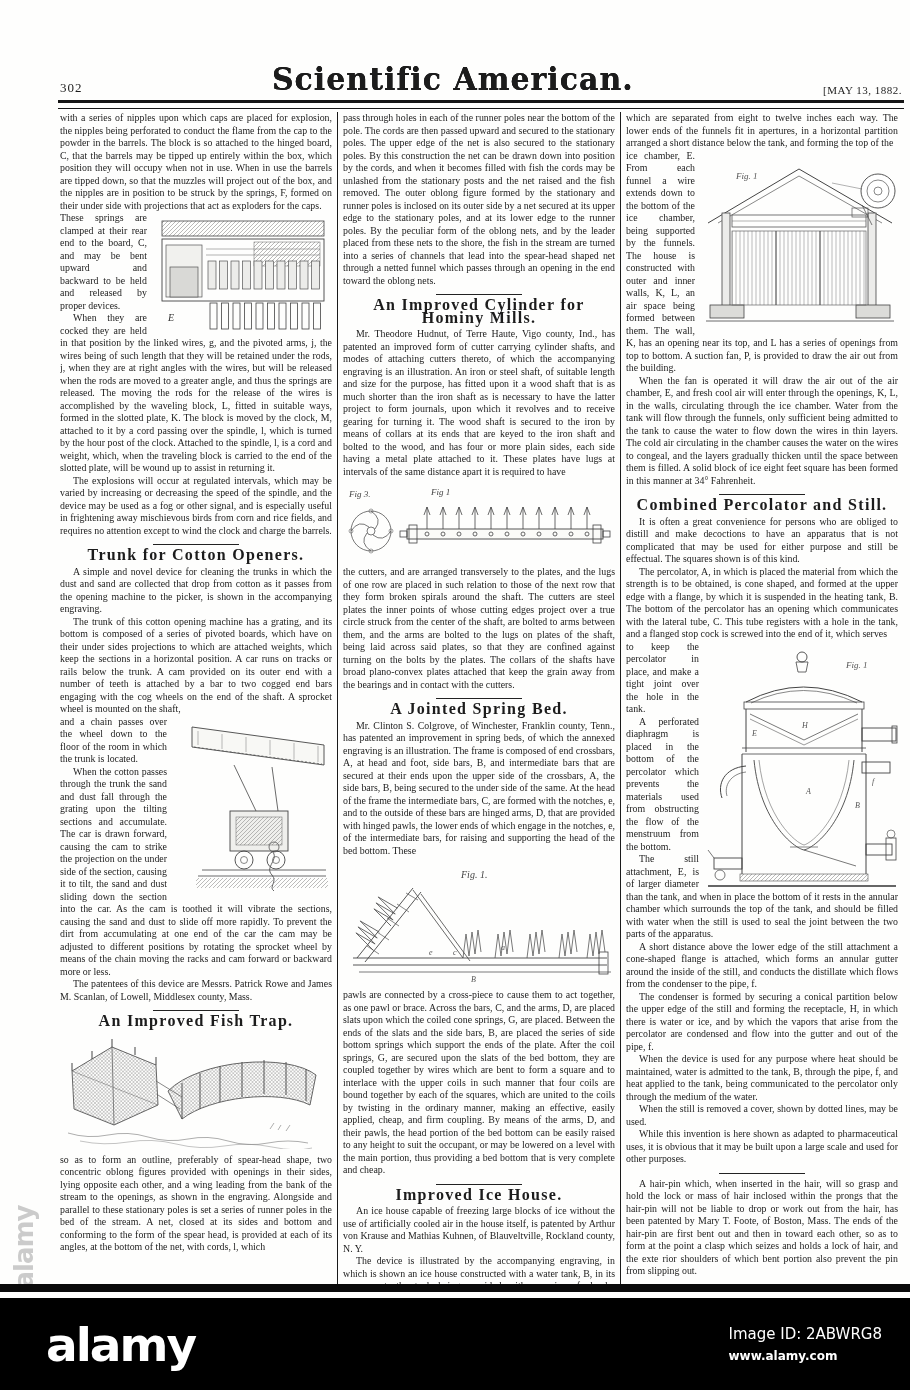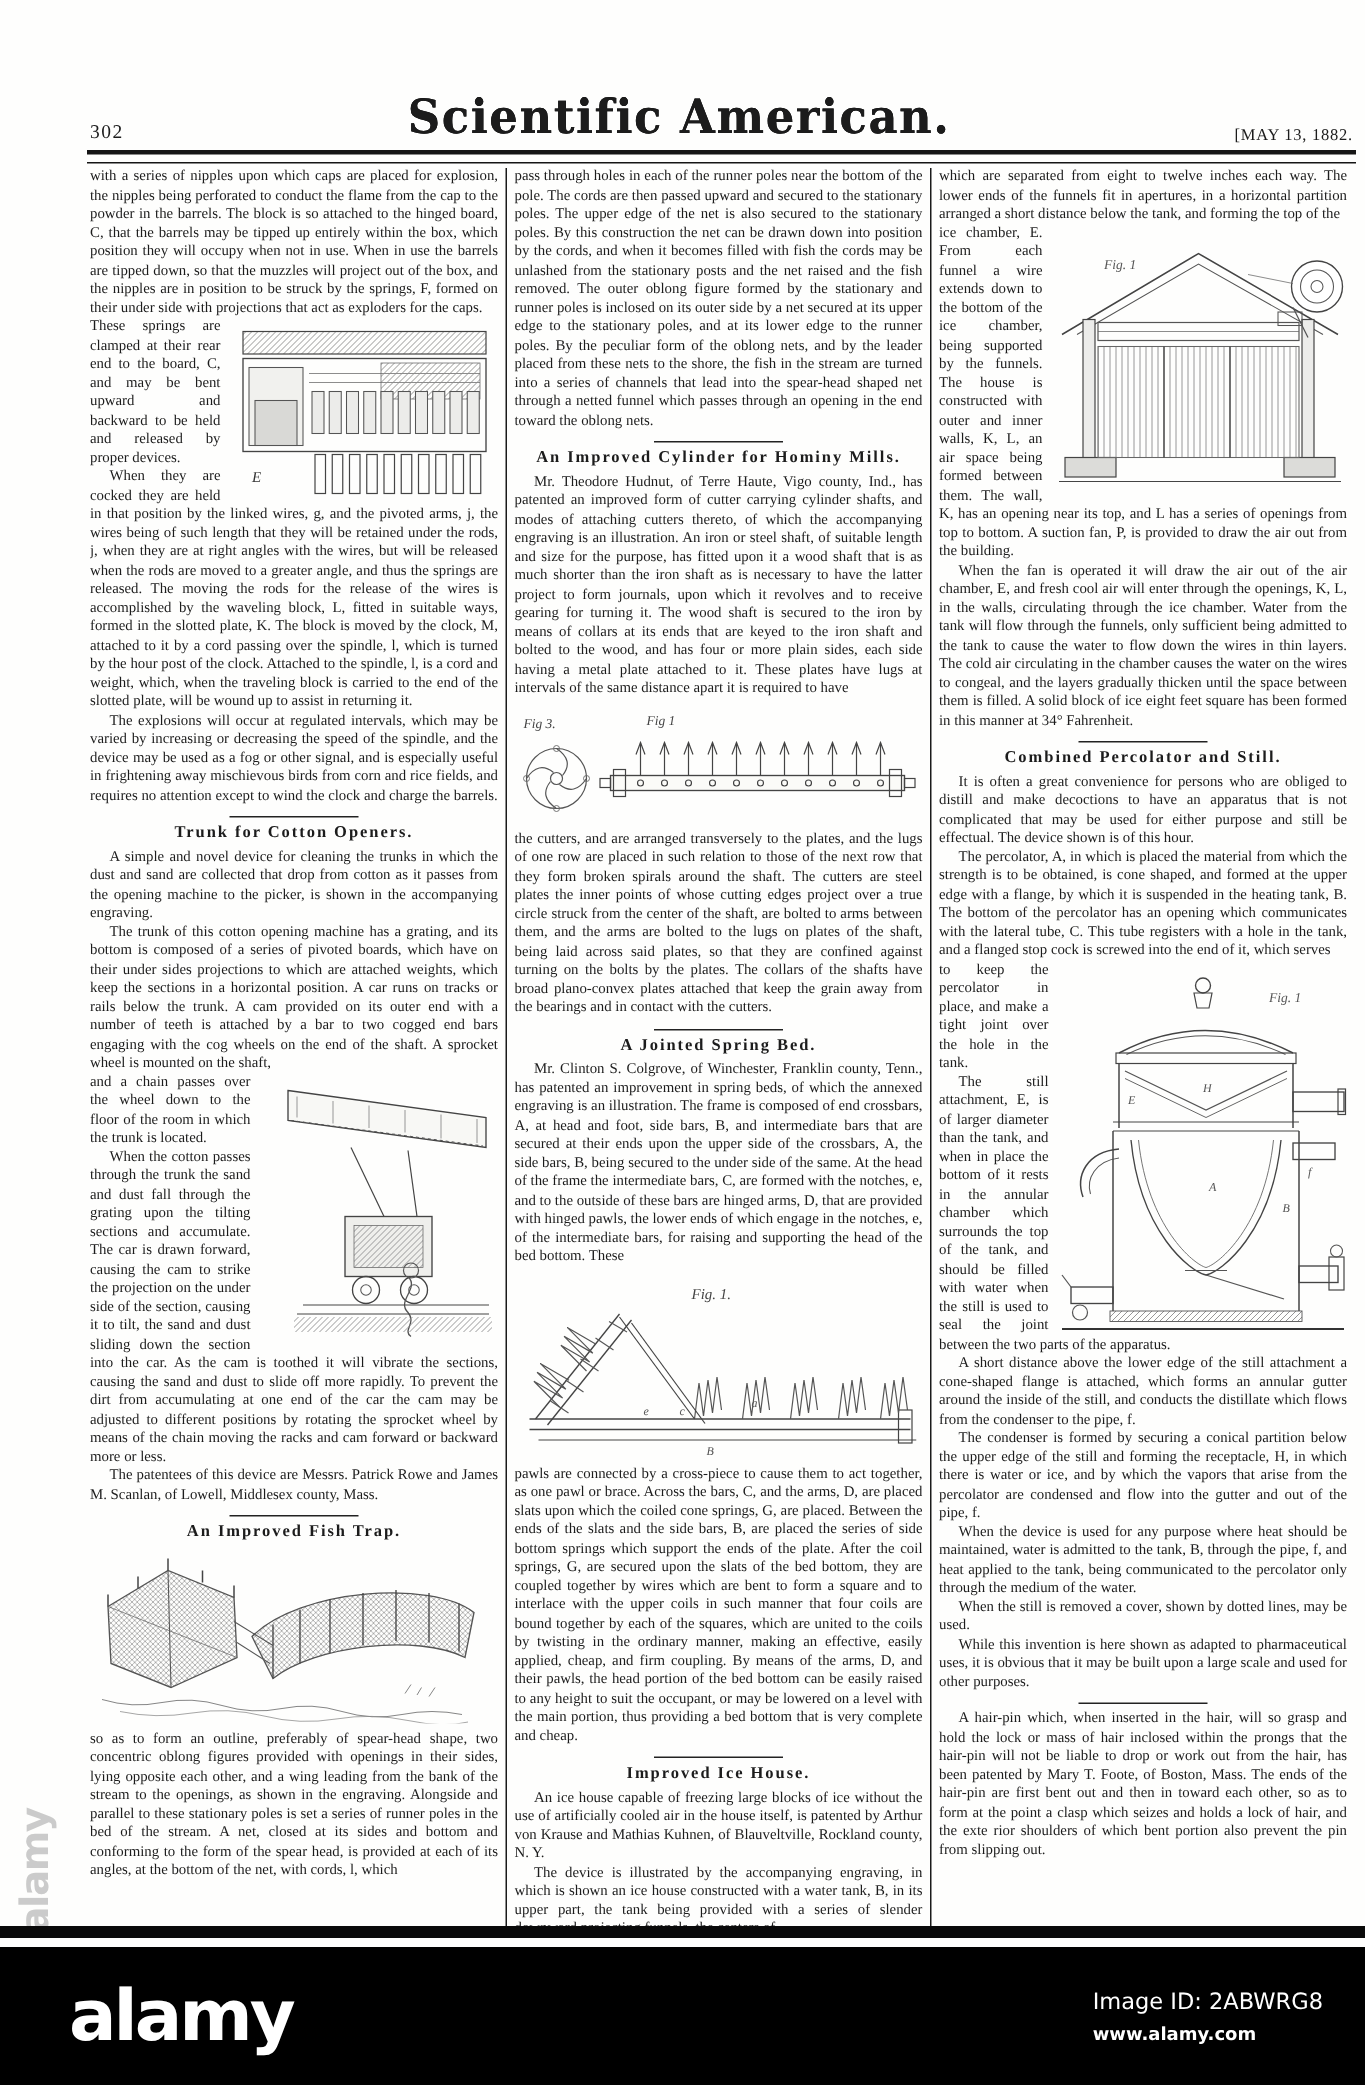--- a/index.html
+++ b/index.html
@@ -16,21 +16,21 @@
   .hdr-rule{position:absolute;top:100px;left:58px;right:6px;height:5px;
             border-top:3px solid #151515;border-bottom:1px solid #151515;}
   
   .columns{position:absolute;top:112px;left:60px;display:flex;height:1176px;overflow:hidden;}
   .col{width:272px;height:1176px;overflow:hidden;text-align:justify;
        font-size:9.9px;line-height:12.5px;}
   .vrule{width:1px;background:#1a1a1a;margin:0 5px;height:1176px;}
   .col p{margin:0;}
   .col p.indent{text-indent:13px;}
   .h-rule{width:86px;border-top:1px solid #222;margin:7px auto 4px;}
-  .art-head{margin:0 0 4px;font-size:11px;font-weight:bold;letter-spacing:1.3px;
+  .art-head{margin:0 0 4px;font-size:16px;font-weight:bold;letter-spacing:1.3px;
             text-align:center;font-family:"Liberation Serif",serif;}
   figure.engraving{margin:3px 0 3px 7px;padding:0;}
   figure.fig-right{float:right;clear:right;}
   figure.fig-block{float:none;margin:5px auto;display:block;text-align:center;}
   figure.engraving svg{display:block;}
   .figlabel{font-style:italic;}
   
   .side-mark{position:absolute;left:-36px;top:1232px;width:120px;text-align:center;
              transform:rotate(-90deg);font-family:"DejaVu Sans",sans-serif;font-weight:bold;
              font-size:26px;color:rgba(110,110,110,.35);letter-spacing:-1px;}
@@ -286,21 +286,21 @@
       <circle cx="176" cy="38" r="4" fill="none" stroke="#555" stroke-width="0.7"></circle>
       <line x1="160" y1="52" x2="170" y2="72" stroke="#555" stroke-width="0.8"></line>
       <rect x="150" y="55" width="16" height="9" fill="none" stroke="#555" stroke-width="0.7"></rect>
       <line x1="130" y1="30" x2="160" y2="36" stroke="#666" stroke-width="0.5"></line>
     </svg>
   </figure>
 <p class="">ice chamber, E.  From each funnel a wire extends down to the bottom of the ice chamber, being supported by the funnels.  The house is constructed with outer and inner walls, K, L, an air space being formed between them. The wall, K, has an opening near its top, and L has a series of openings from top to bottom.  A suction fan, P, is provided to draw the air out from the building.</p>
         <p class="indent">When the fan is operated it will draw the air out of the air chamber, E, and fresh cool air will enter through the openings, K, L, in the walls, circulating through the ice chamber.  Water from the tank will flow through the funnels, only sufficient being admitted to the tank to cause the water to flow down the wires in thin layers.  The cold air circulating in the chamber causes the water on the wires to congeal, and the layers gradually thicken until the space between them is filled.  A solid block of ice eight feet square has been formed in this manner at 34° Fahrenheit.</p>
         <div class="h-rule"></div>
         <h3 class="art-head">Combined Percolator and Still.</h3>
-        <p class="indent">It is often a great convenience for persons who are obliged to distill and make decoctions to have an apparatus that is not complicated that may be used for either purpose and still be effectual.  The device shown is of this hour.</p>
+        <p class="indent">It is often a great convenience for persons who are obliged to distill and make decoctions to have an apparatus that is not complicated that may be used for either purpose and still be effectual.  The squares shown is of this kind.</p>
         <p class="indent">The percolator, A, in which is placed the material from which the strength is to be obtained, is cone shaped, and formed at the upper edge with a flange, by which it is suspended in the heating tank, B.  The bottom of the percolator has an opening which communicates with the lateral tube, C.  This tube registers with a hole in the tank, and a flanged stop cock is screwed into the end of it, which serves</p>
   <figure class="engraving fig-right">
     <svg width="192" height="244" viewBox="0 0 192 244">
       <defs>
               <pattern id="hPer" width="4" height="4" patternUnits="userSpaceOnUse">
         <path d="M0,4 L4,0" stroke="#8a8a8a" stroke-width="0.6"></path>
               </pattern>
             </defs>
       <text x="140" y="24" class="figlabel" font-size="9" fill="#555">Fig. 1</text>
       <circle cx="96" cy="13" r="5" fill="none" stroke="#444" stroke-width="0.9"></circle>
@@ -334,20 +334,21 @@
       <rect x="34" y="230" width="128" height="7" fill="url(#hPer)" stroke="#555" stroke-width="0.6"></rect>
       <line x1="2" y1="242" x2="190" y2="242" stroke="#333" stroke-width="1.4"></line>
       <text x="100" y="150" class="figlabel" font-size="8" fill="#555">A</text>
       <text x="149" y="164" class="figlabel" font-size="8" fill="#555">B</text>
       <text x="46" y="92" class="figlabel" font-size="8" fill="#555">E</text>
       <text x="96" y="84" class="figlabel" font-size="8" fill="#555">H</text>
       <text x="166" y="140" class="figlabel" font-size="8" fill="#555">f</text>
     </svg>
   </figure>
 <p class="">to keep the percolator in place, and make a tight joint over the hole in the tank.</p>
+        <p class="indent">A perforated diaphragm is placed in the bottom of the percolator which prevents the materials used from obstructing the flow of the menstruum from the bottom.</p>
         <p class="indent">The still attachment, E, is of larger diameter than the tank, and when in place the bottom of it rests in the annular chamber which surrounds the top of the tank, and should be filled with water when the still is used to seal the joint between the two parts of the apparatus.</p>
         <p class="indent">A short distance above the lower edge of the still attachment a cone-shaped flange is attached, which forms an annular gutter around the inside of the still, and conducts the distillate which flows from the condenser to the pipe, f.</p>
         <p class="indent">The condenser is formed by securing a conical partition below the upper edge of the still and forming the receptacle, H, in which there is water or ice, and by which the vapors that arise from the percolator are condensed and flow into the gutter and out of the pipe, f.</p>
         <p class="indent">When the device is used for any purpose where heat should be maintained, water is admitted to the tank, B, through the pipe, f, and heat applied to the tank, being communicated to the percolator only through the medium of the water.</p>
         <p class="indent">When the still is removed a cover, shown by dotted lines, may be used.</p>
         <p class="indent">While this invention is here shown as adapted to pharmaceutical uses, it is obvious that it may be built upon a large scale and used for other purposes.</p>
         <div class="h-rule"></div>
         <p class="indent">A hair-pin which, when inserted in the hair, will so grasp and hold the lock or mass of hair inclosed within the prongs that the hair-pin will not be liable to drop or work out from the hair, has been patented by Mary T. Foote, of Boston, Mass.  The ends of the hair-pin are first bent out and then in toward each other, so as to form at the point a clasp which seizes and holds a lock of hair, and the exte rior shoulders of which bent portion also prevent the pin from slipping out.</p>
       </div>
   </div>

